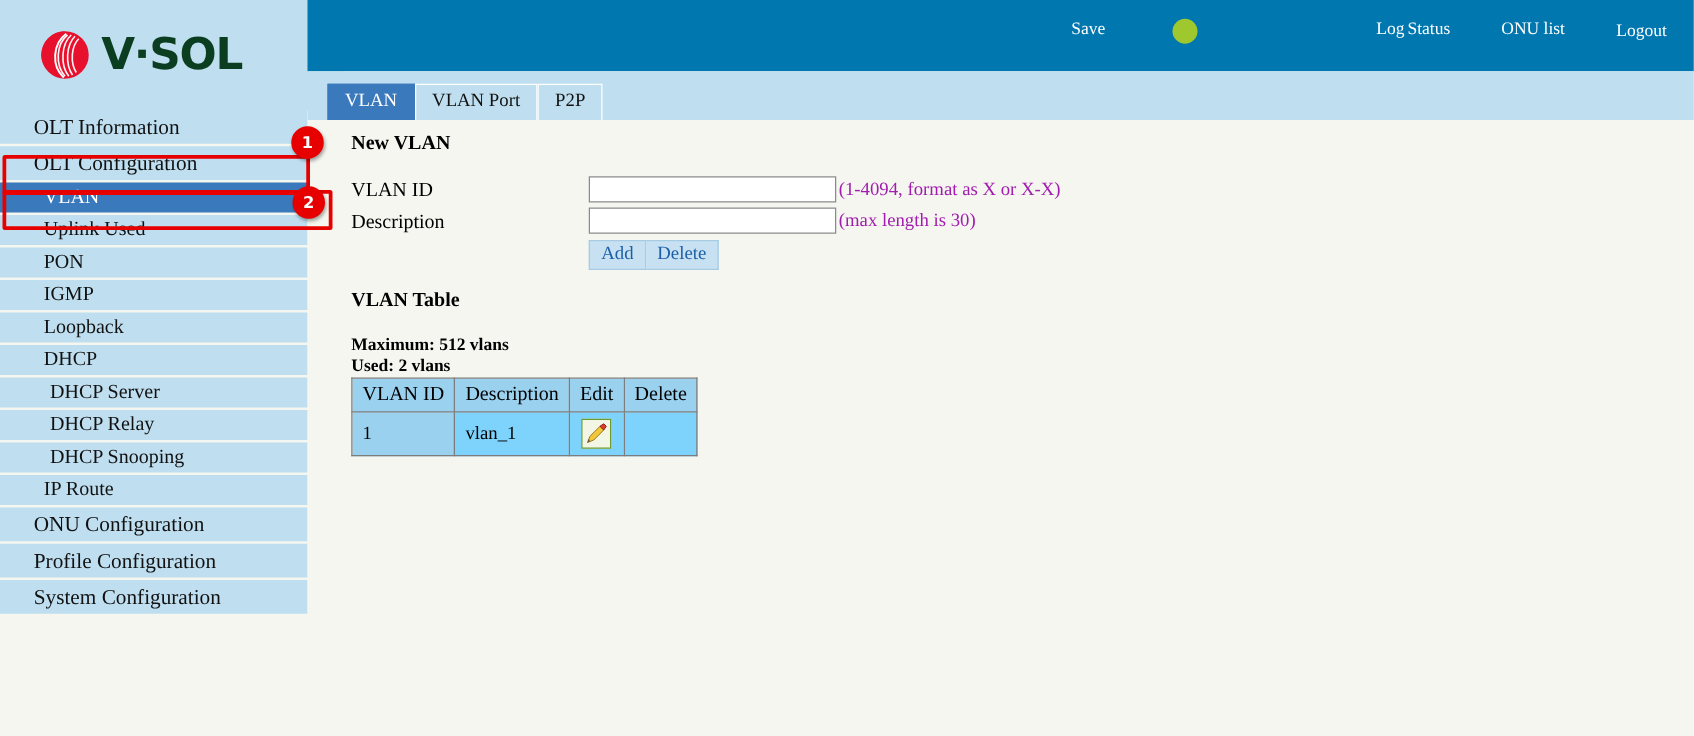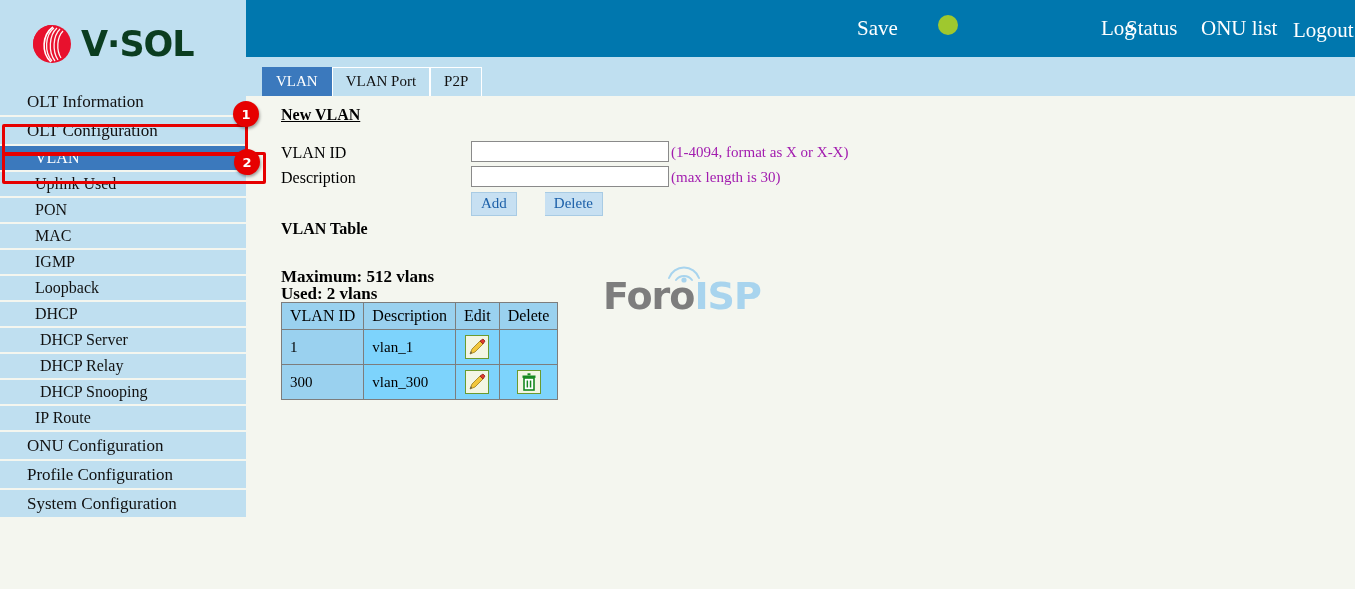--- a/index.html
+++ b/index.html
@@ -50,21 +50,21 @@
     background: #0077ae;
   }
   .topbar-inner {
     position: relative;
     width: 100%; height: 100%;
   }
   .nav-link {
     position: absolute;
     top: 16px;
     color: #ffffff;
-    font-size: 21px;
+    font-size: 14px;
     font-family: "Liberation Serif", serif;
     cursor: pointer;
     white-space: nowrap;
   }
   .nav-save   { left: 611px; }
   .nav-log    { left: 855px; }
   .nav-status { left: 880px; }
   .nav-onu    { left: 955px; }
   .nav-logout { left: 1047px; top: 18px; }
   .status-dot {
@@ -161,22 +161,22 @@
     height: 493px;
     background: #f4f6ef;
   }
   .section-title {
     position: absolute;
     font-weight: bold;
     font-size: 16px;
     color: #000;
     white-space: nowrap;
   }
-  .h-newvlan { left: 35px; top: 10px; text-decoration: underline; }
-  .h-vlantable { left: 35px; top: 124px; }
+  .h-newvlan { left: 35px; top: 10px; }
+  .h-vlantable { left: 35px; top: 136px; }
 
   .frm-label {
     position: absolute;
     font-size: 16px;
     color: #000;
     white-space: nowrap;
   }
   .lbl-vid  { left: 35px; top: 48px; }
   .lbl-desc { left: 35px; top: 73px; }
 
@@ -200,38 +200,37 @@
     color: #a21caf;
     white-space: nowrap;
   }
   .hint-vid  { left: 425px; top: 48px; }
   .hint-desc { left: 425px; top: 73px; }
 
   .btn-row {
     position: absolute;
     left: 225px; top: 96px;
     display: flex;
-    gap: 28px;
   }
   .btn {
     background: #c7e0f2;
     border: 1px solid #a8cbe4;
     color: #1b5fa8;
     font-family: "Liberation Serif", serif;
     font-size: 15px;
     padding: 2px 9px 3px 9px;
     cursor: pointer;
   }
   .btn + .btn { border-left: none; }
 
   .counts {
     position: absolute;
     left: 35px; top: 172px;
     font-weight: bold;
-    font-size: 17px;
+    font-size: 14px;
     color: #000;
     line-height: 17px;
   }
 
   table.vlan {
     position: absolute;
     left: 35px; top: 206px;
     border-collapse: collapse;
     background: #f4f6ef;
   }
@@ -332,52 +331,39 @@
     <div class="tab">P2P</div>
   </div>
 </div>
 
 <div class="sidebar">
   <div class="menu-item lvl1">OLT Information</div>
   <div class="menu-item lvl1">OLT Configuration</div>
   <div class="menu-item lvl2 selected">VLAN</div>
   <div class="menu-item lvl2">Uplink Used</div>
   <div class="menu-item lvl2">PON</div>
-  <div class="menu-item lvl2">MAC</div>
   <div class="menu-item lvl2">IGMP</div>
   <div class="menu-item lvl2">Loopback</div>
   <div class="menu-item lvl2">DHCP</div>
   <div class="menu-item lvl3">DHCP Server</div>
   <div class="menu-item lvl3">DHCP Relay</div>
   <div class="menu-item lvl3">DHCP Snooping</div>
   <div class="menu-item lvl2">IP Route</div>
   <div class="menu-item lvl1">ONU Configuration</div>
   <div class="menu-item lvl1">Profile Configuration</div>
   <div class="menu-item lvl1">System Configuration</div>
 </div>
 
 <div class="anno-box" style="left:2px; top:124px; width:240px; height:26px;"></div>
 <div class="anno-box" style="left:2px; top:152px; width:258px; height:26px;"></div>
 <div class="anno-badge" style="left:233px; top:101px;">1</div>
 <div class="anno-badge" style="left:234px; top:149px;">2</div>
 
 <div class="content">
 
-  <div class="watermark">
-    <svg width="160" height="26" viewBox="0 0 160 26" style="position:absolute;left:52px;top:0;">
-      <g stroke="#a8d4ee" fill="none" stroke-width="2" stroke-linecap="round">
-        <path d="M14 20 A16 16 0 0 1 44 20"></path>
-        <path d="M21 22 A10 10 0 0 1 37 22"></path>
-      </g>
-      <circle cx="29" cy="22" r="2.6" fill="#a8d4ee"></circle>
-    </svg>
-    <div class="wm-text">
-      <span class="wm-foro">Foro</span><span class="wm-isp">ISP</span>
-    </div>
-  </div>
 
   <div class="section-title h-newvlan">New VLAN</div>
 
   <div class="frm-label lbl-vid">VLAN ID</div>
   <input class="frm-input in-vid" type="text" value="" style="">
   <div class="frm-hint hint-vid">(1-4094, format as X or X-X)</div>
 
   <div class="frm-label lbl-desc">Description</div>
   <input class="frm-input in-desc" type="text" value="" style="">
   <div class="frm-hint hint-desc">(max length is 30)</div>
@@ -411,40 +397,16 @@
           <span class="icon-btn">
             <svg viewBox="0 0 22 22" width="22" height="22">
               <polygon points="4,18 6,13 14,5 17,8 9,16" fill="#f2c73c" stroke="#9a7b16" stroke-width="0.8"></polygon>
               <polygon points="14,5 17,3 19,5 17,8" fill="#e03b2f" stroke="#8e2118" stroke-width="0.8"></polygon>
               <polygon points="4,18 6,17 5,15" fill="#555555"></polygon>
             </svg>
           </span>
         </td>
         <td class="iconcell"></td>
       </tr>
-      <tr>
-        <td class="idcell">300</td>
-        <td>vlan_300</td>
-        <td class="iconcell">
-          <span class="icon-btn">
-            <svg viewBox="0 0 22 22" width="22" height="22">
-              <polygon points="4,18 6,13 14,5 17,8 9,16" fill="#f2c73c" stroke="#9a7b16" stroke-width="0.8"></polygon>
-              <polygon points="14,5 17,3 19,5 17,8" fill="#e03b2f" stroke="#8e2118" stroke-width="0.8"></polygon>
-              <polygon points="4,18 6,17 5,15" fill="#555555"></polygon>
-            </svg>
-          </span>
-        </td>
-        <td class="iconcell">
-          <span class="icon-btn">
-            <svg viewBox="0 0 22 22" width="22" height="22">
-              <rect x="6" y="7" width="10" height="12" fill="#ffffff" stroke="#17891f" stroke-width="1.6"></rect>
-              <rect x="4.5" y="4.5" width="13" height="2.4" fill="#17891f"></rect>
-              <rect x="9.5" y="2.3" width="3" height="2" fill="#17891f"></rect>
-              <rect x="8.6" y="9.5" width="1.5" height="7" fill="#17891f"></rect>
-              <rect x="11.8" y="9.5" width="1.5" height="7" fill="#17891f"></rect>
-            </svg>
-          </span>
-        </td>
-      </tr>
     </tbody>
   </table>
 
 </div>
 
 </body></html>

